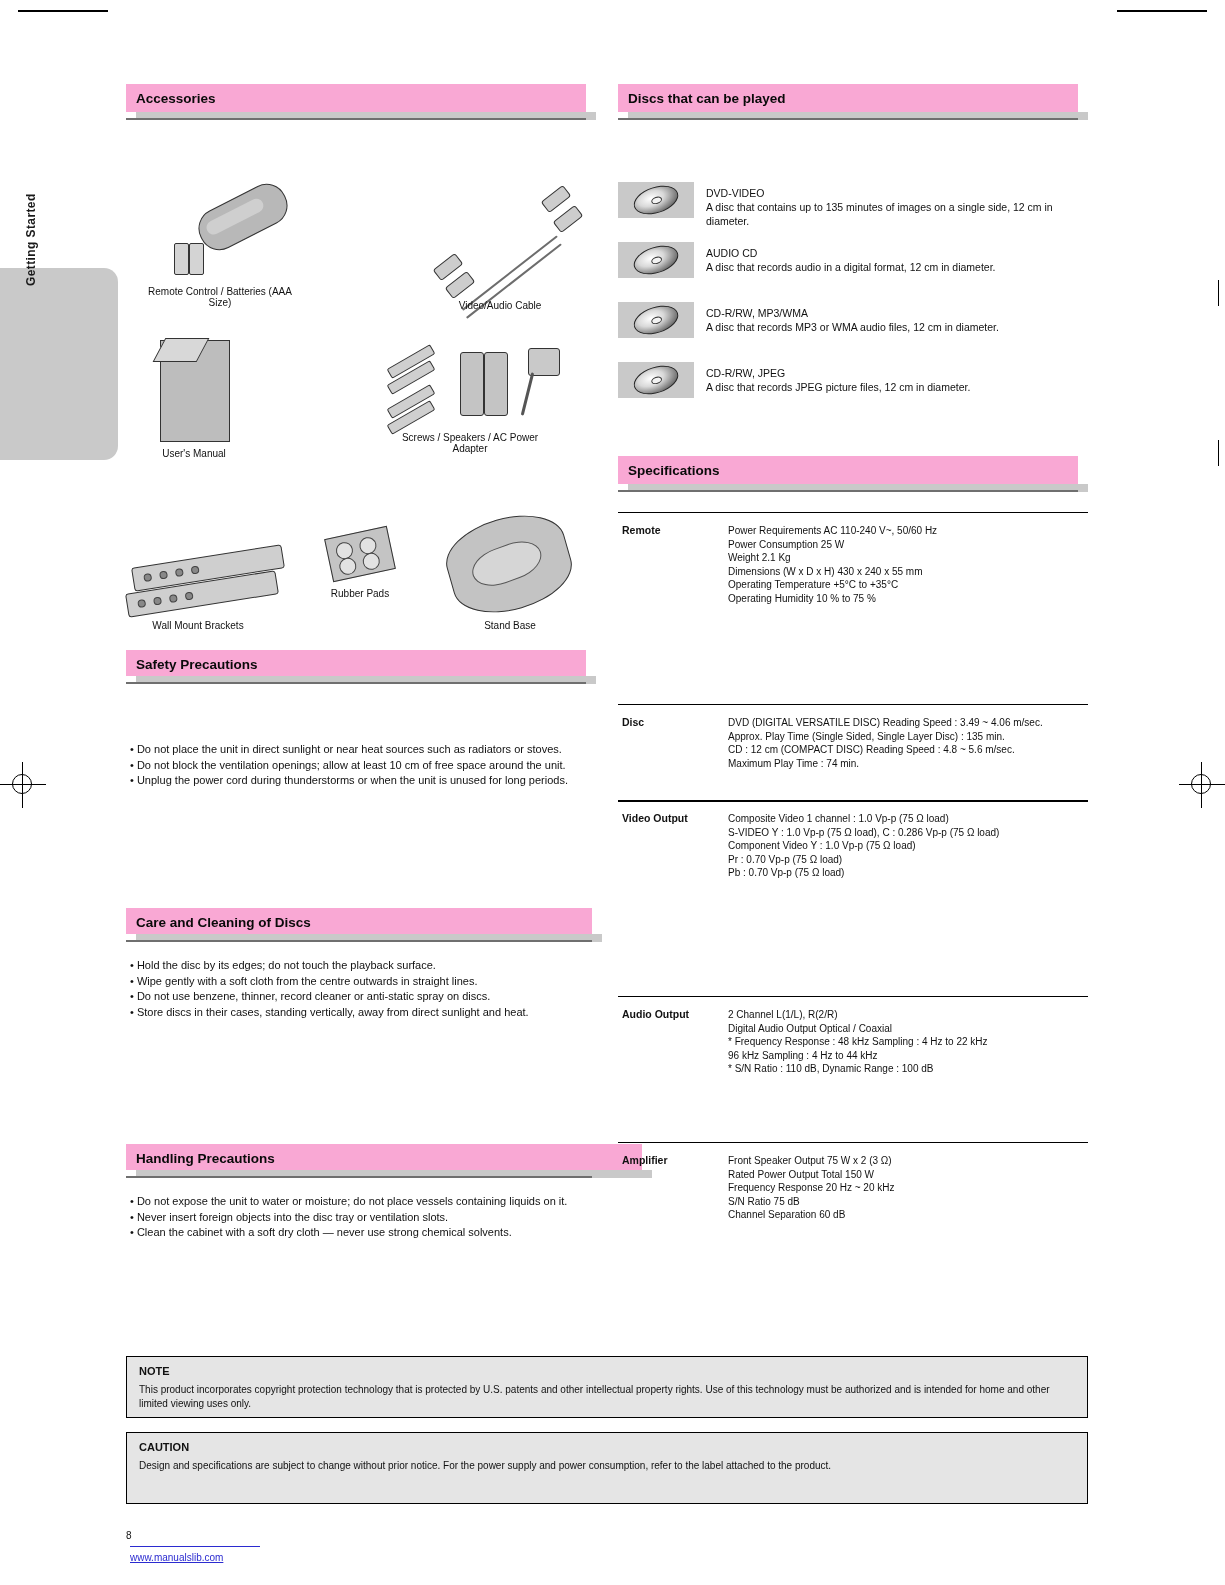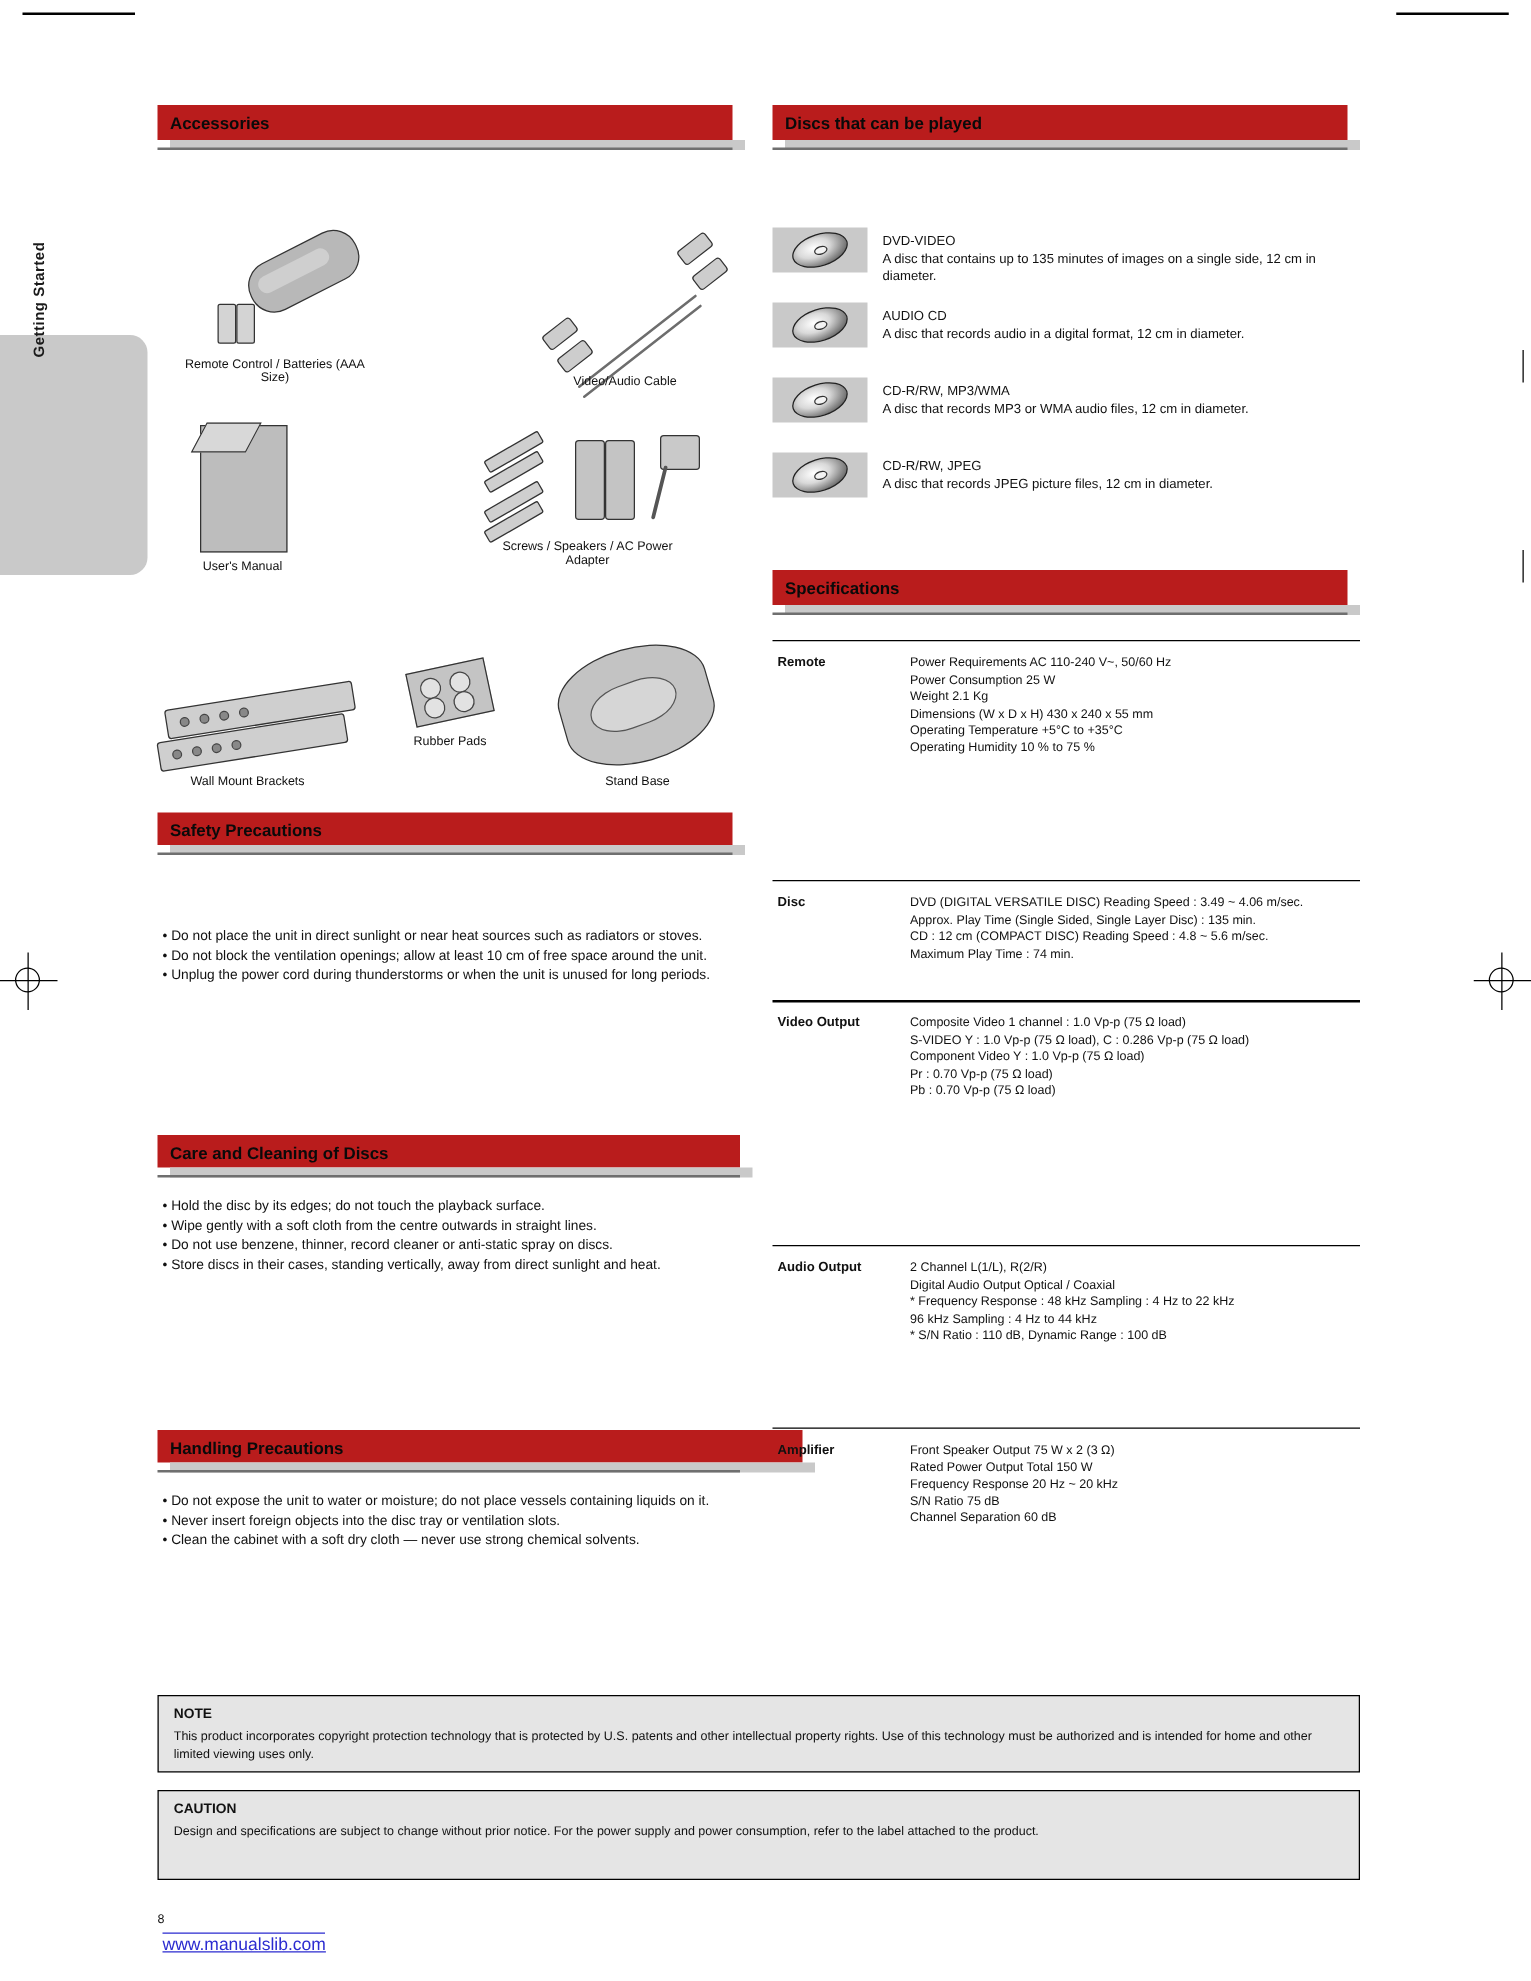--- a/index.html
+++ b/index.html
@@ -79,21 +79,21 @@
     font-size: 12px;
     font-weight: bold;
     color: #1a1a1a;
     letter-spacing: .4px;
     white-space: nowrap;
   }
 
   
   .bar {
     position: absolute;
-    background: #b91c1c;
+    background: #f9a8d4;
     box-sizing: border-box;
   }
   .bar .bar-title {
     position: absolute;
     left: 10px;
     top: 7px;
     font-size: 13.5px;
     font-weight: bold;
     color: #0a0a0a;
   }
@@ -395,21 +395,21 @@
 
   .page-num {
     position: absolute;
     font-size: 10px;
     color: #111;
   }
   .footer-link {
     position: absolute;
     left: 130px;
     bottom: 22px;
-    font-size: 14px;
+    font-size: 10px;
     color: #2b2bd0;
     text-decoration: underline;
   }
 </style>
 </head>
 <body>
 
 <div class="crop-line crop-tl-h"></div>
 <div class="crop-line crop-tr-h"></div>
 <div class="edge-tick tick-r1"></div>

